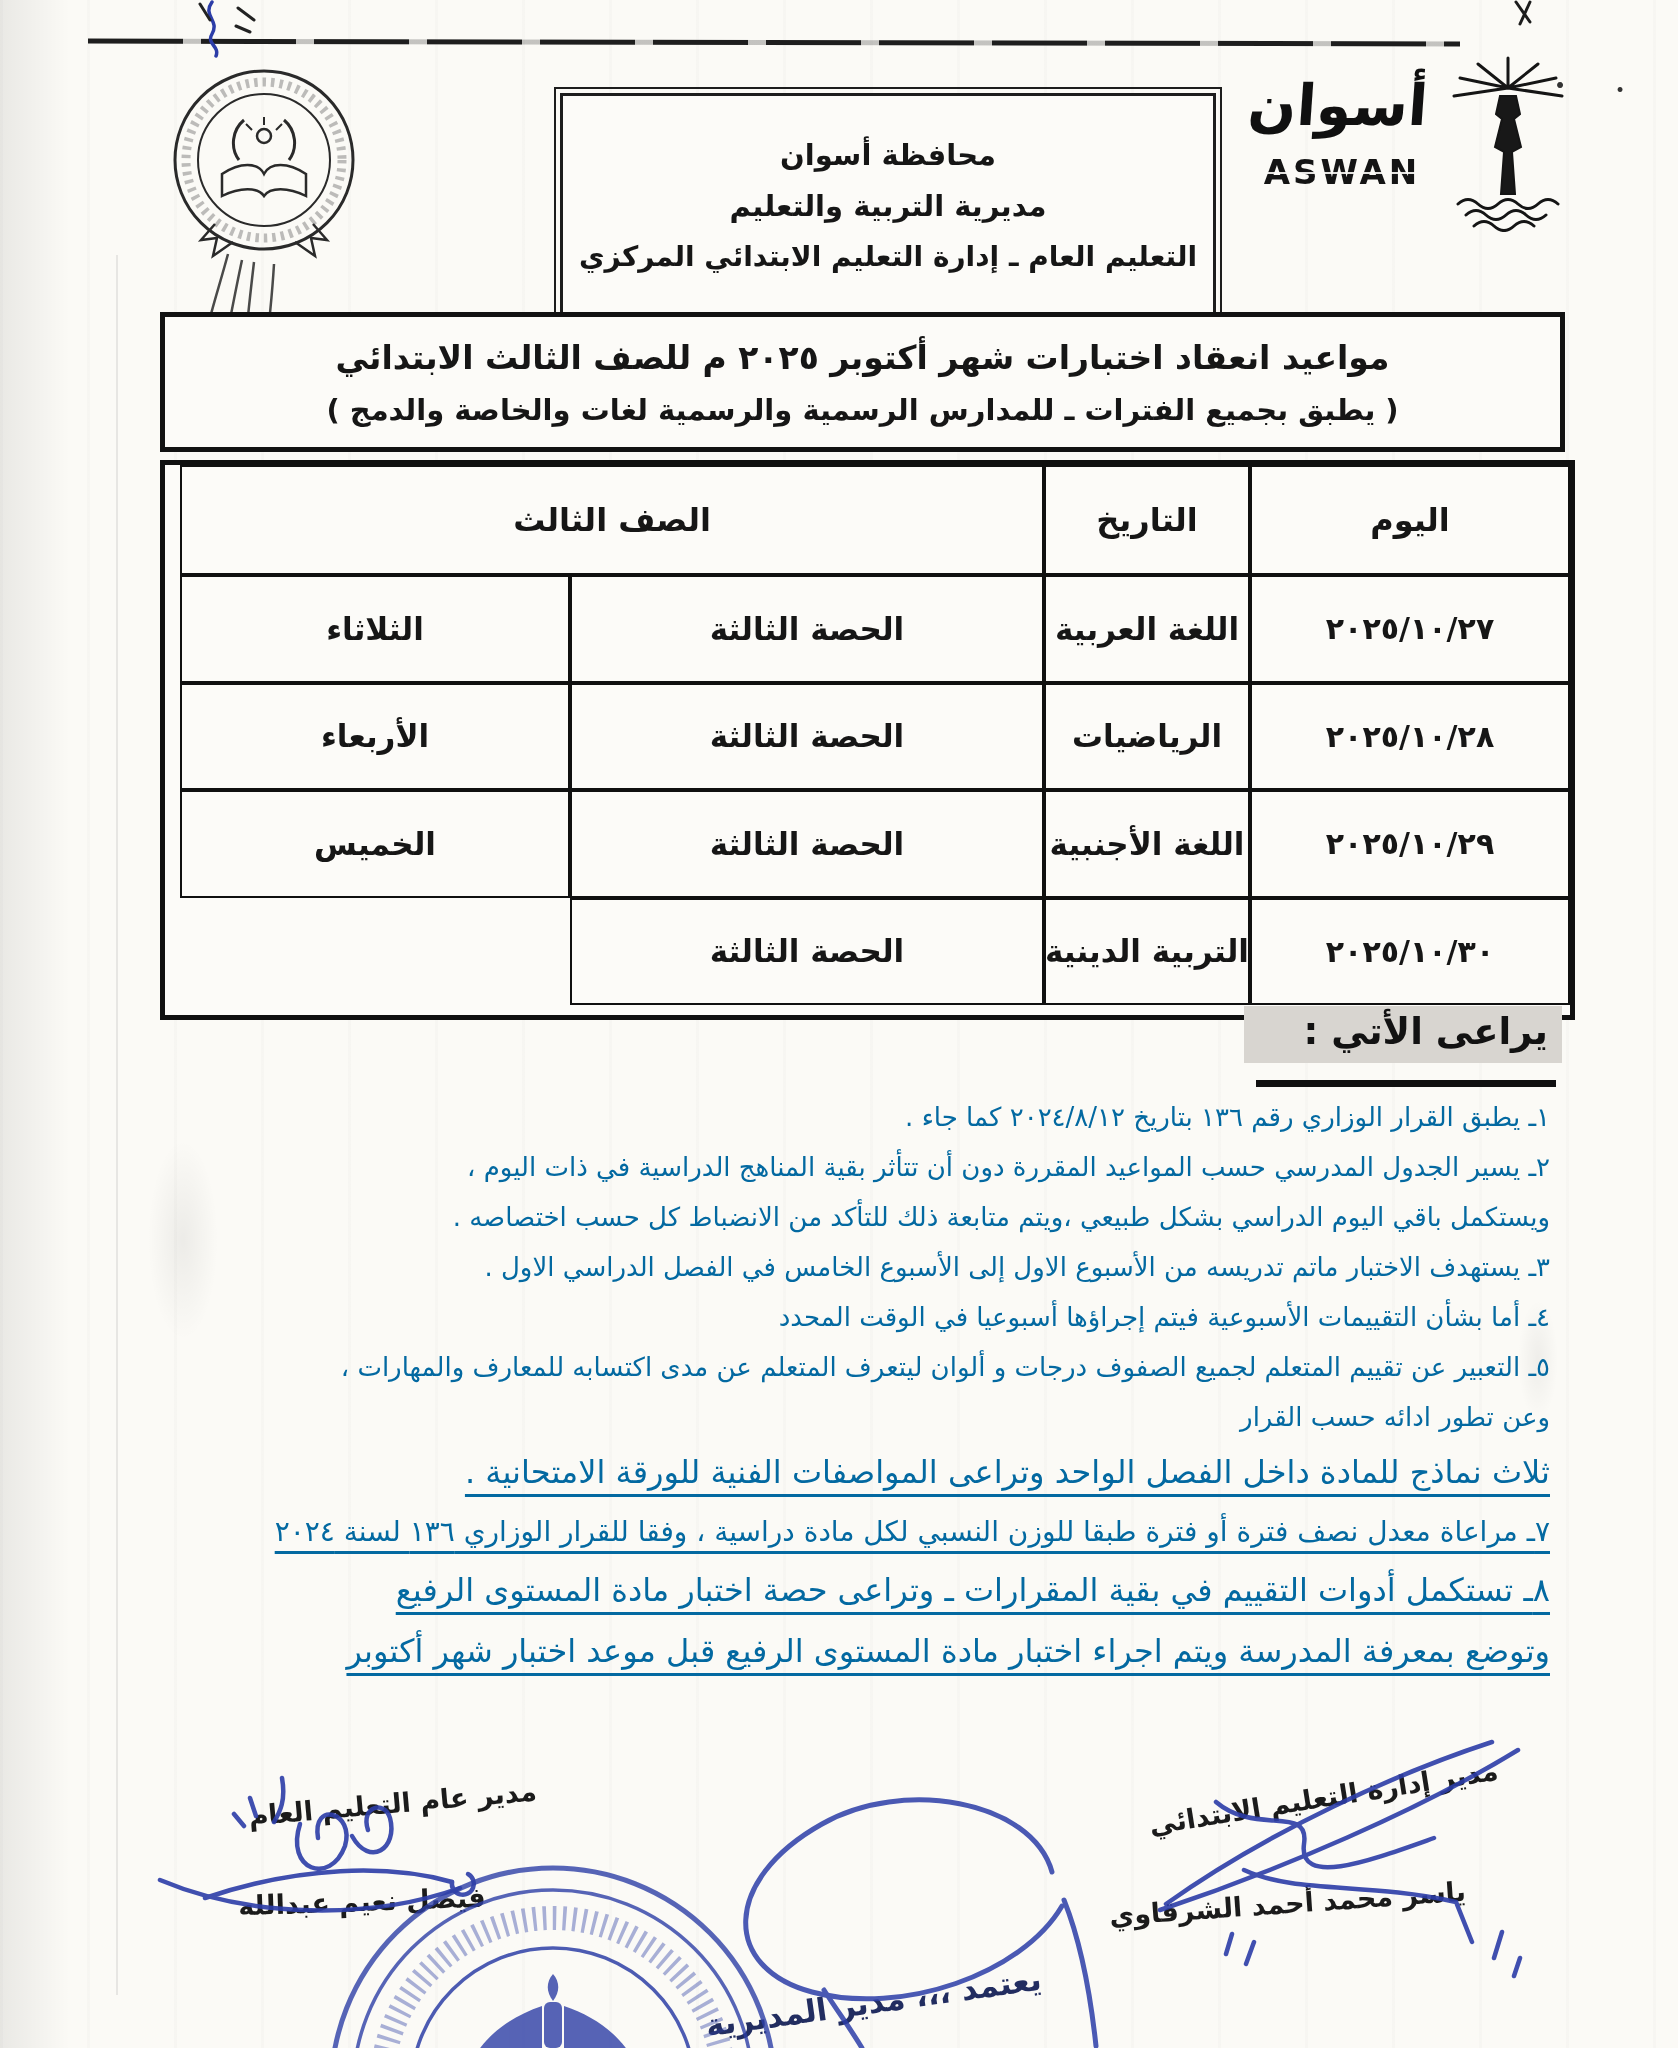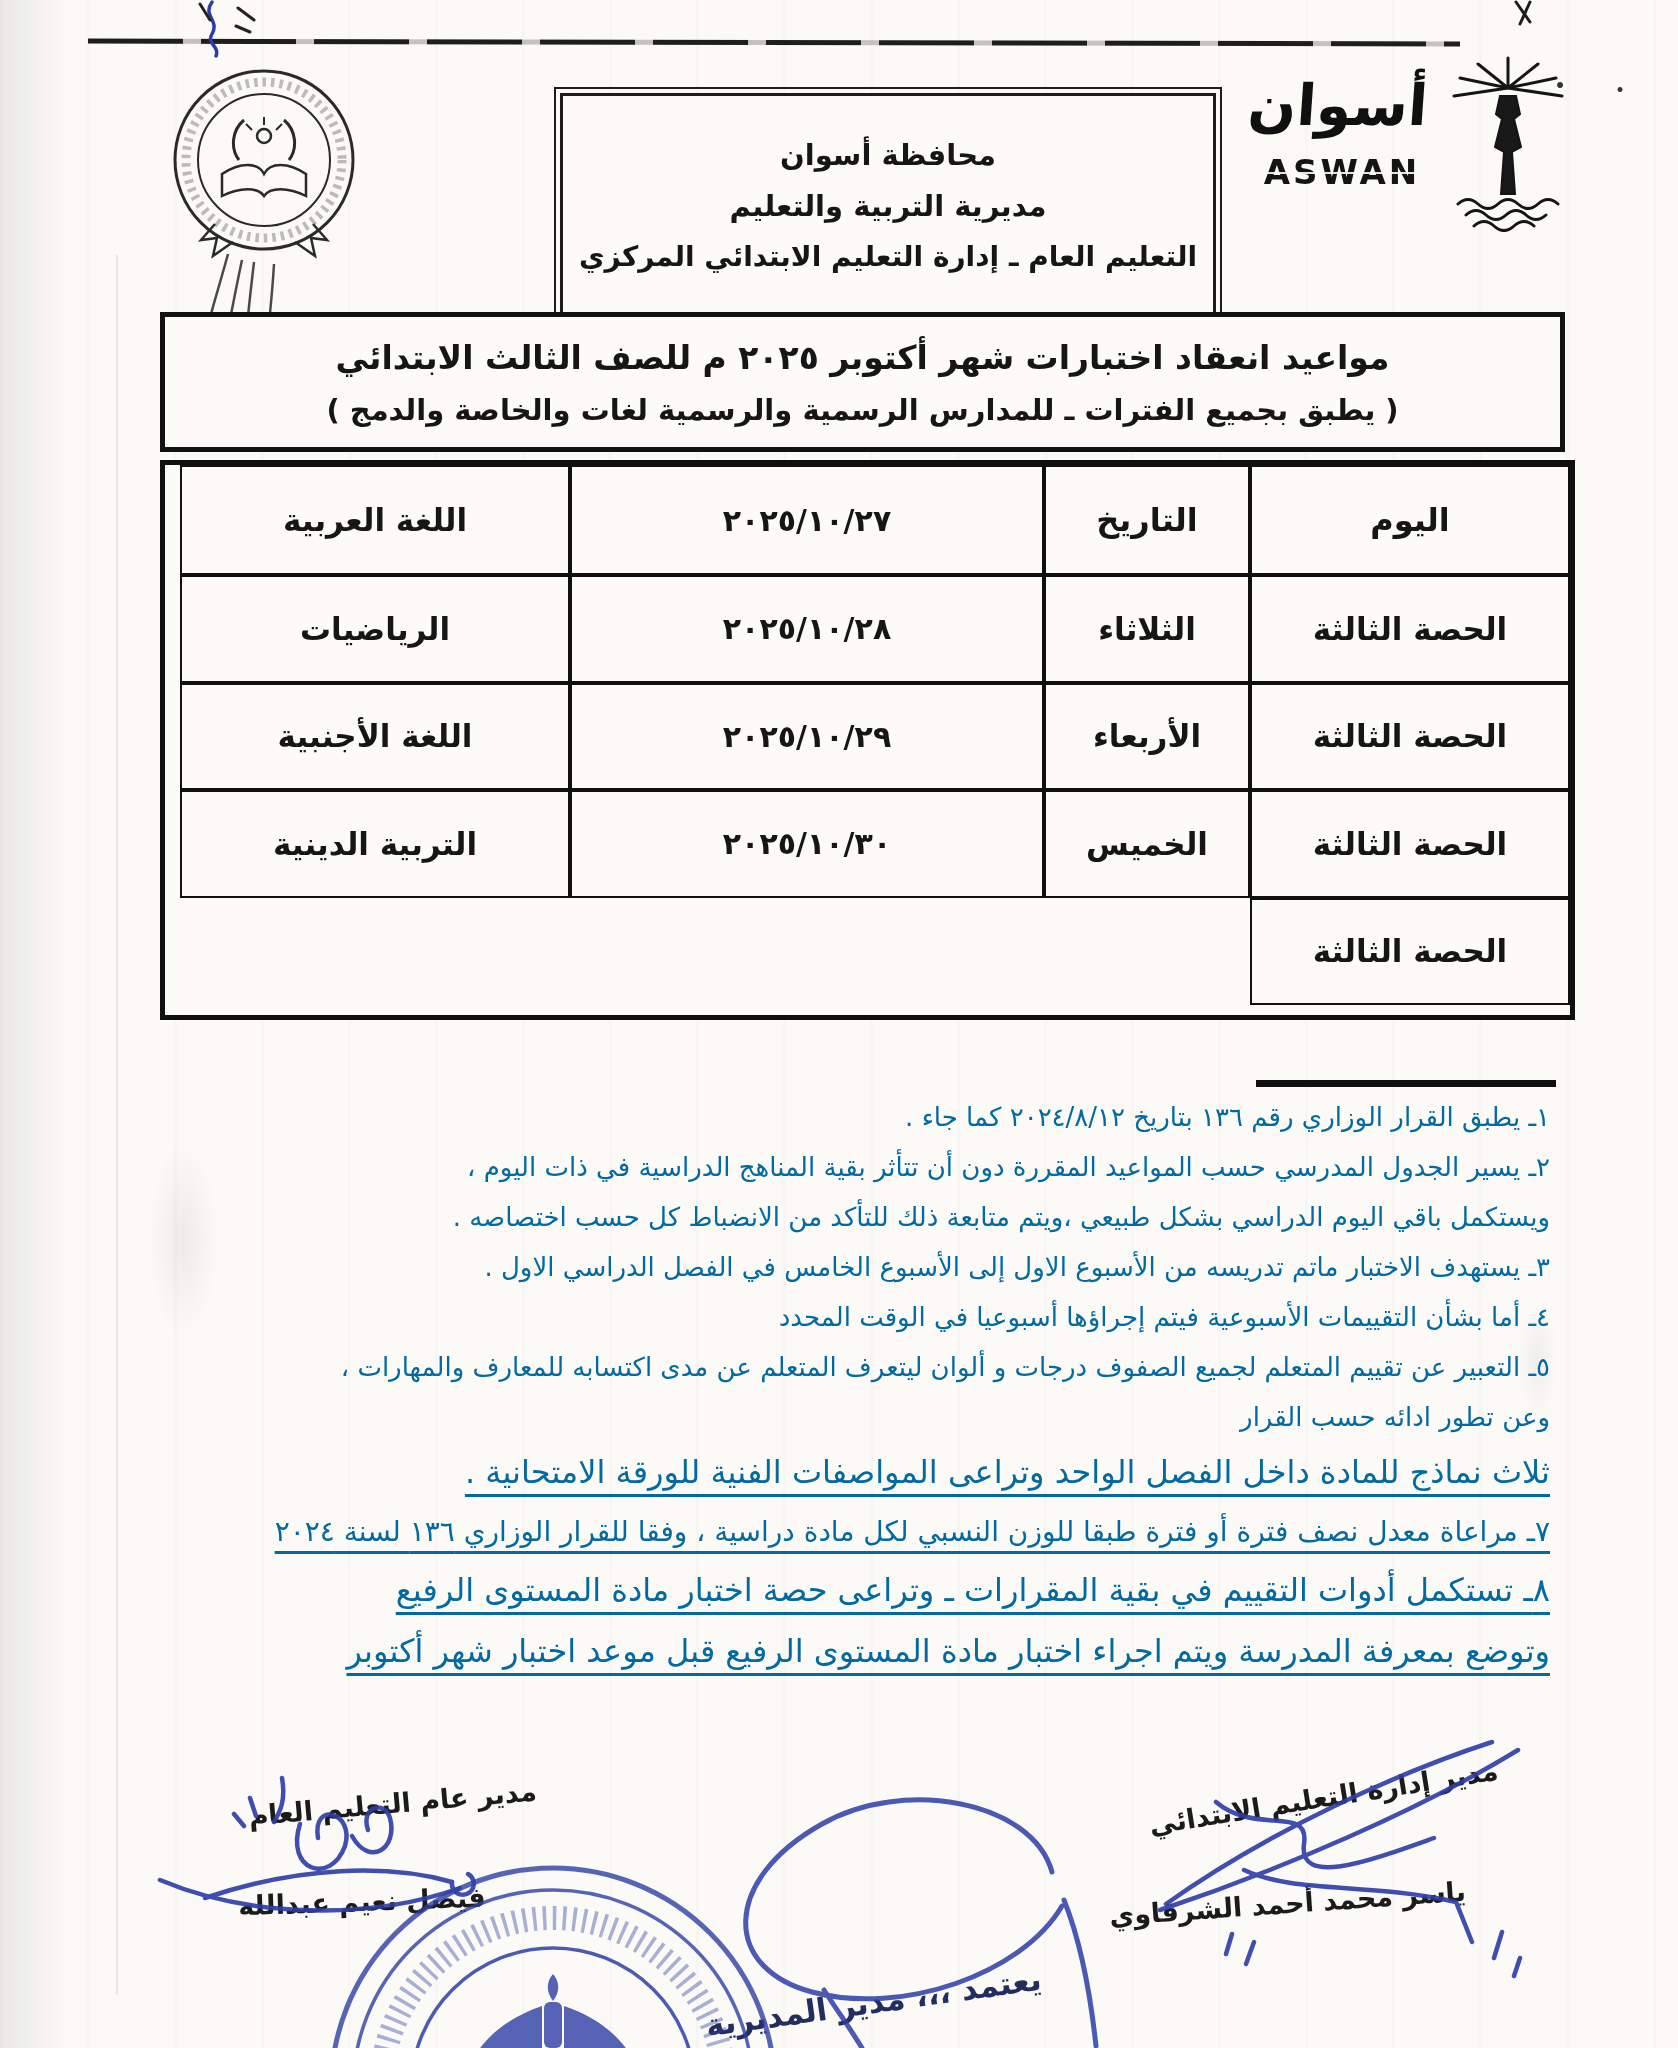--- a/index.html
+++ b/index.html
@@ -145,20 +145,21 @@
   </svg>
 
   <div class="abs title-box">
     <div class="title-l1">مواعيد انعقاد اختبارات شهر  أكتوبر ٢٠٢٥ م للصف الثالث  الابتدائي</div>
     <div class="title-l2">( يطبق بجميع الفترات ـ للمدارس الرسمية والرسمية لغات والخاصة والدمج )</div>
   </div>
 
   <div class="abs sched">
     <div class="cell hd">اليوم</div>
     <div class="cell hd">التاريخ</div>
+    <div class="cell hd grade">الصف الثالث</div>
 
     <div class="cell date">٢٠٢٥/١٠/٢٧</div>
     <div class="cell">اللغة العربية</div>
     <div class="cell">الحصة الثالثة</div>
 
     <div class="cell">الثلاثاء</div>
     <div class="cell date">٢٠٢٥/١٠/٢٨</div>
     <div class="cell">الرياضيات</div>
     <div class="cell">الحصة الثالثة</div>
 
@@ -166,20 +167,23 @@
     <div class="cell date">٢٠٢٥/١٠/٢٩</div>
     <div class="cell">اللغة الأجنبية</div>
     <div class="cell">الحصة الثالثة</div>
 
     <div class="cell">الخميس</div>
     <div class="cell date">٢٠٢٥/١٠/٣٠</div>
     <div class="cell">التربية الدينية</div>
     <div class="cell">الحصة الثالثة</div>
   </div>
 
+  <div class="abs notes-head-wrap">
+    <div class="notes-head">يراعى الأتي :</div>
+  </div>
   <div class="abs notes-underbar"></div>
 
   <div class="abs notes">
     <div class="note-line n-sm">١ـ يطبق القرار الوزاري رقم ١٣٦ بتاريخ ٢٠٢٤/٨/١٢  كما جاء .</div>
     <div class="note-line n-sm">٢ـ يسير الجدول المدرسي حسب المواعيد المقررة دون أن تتأثر  بقية المناهج الدراسية  في ذات اليوم ،</div>
     <div class="note-line n-sm">ويستكمل باقي اليوم الدراسي بشكل طبيعي ،ويتم متابعة ذلك للتأكد من الانضباط كل حسب اختصاصه .</div>
     <div class="note-line n-sm">٣ـ يستهدف الاختبار ماتم تدريسه من الأسبوع الاول إلى الأسبوع الخامس في الفصل الدراسي الاول .</div>
     <div class="note-line n-sm">٤ـ أما بشأن التقييمات الأسبوعية فيتم إجراؤها أسبوعيا في الوقت المحدد</div>
     <div class="note-line n-sm">٥ـ التعبير عن تقييم المتعلم لجميع الصفوف درجات و  ألوان ليتعرف المتعلم عن مدى اكتسابه  للمعارف والمهارات ،</div>
     <div class="note-line n-sm">وعن تطور ادائه حسب القرار</div>

